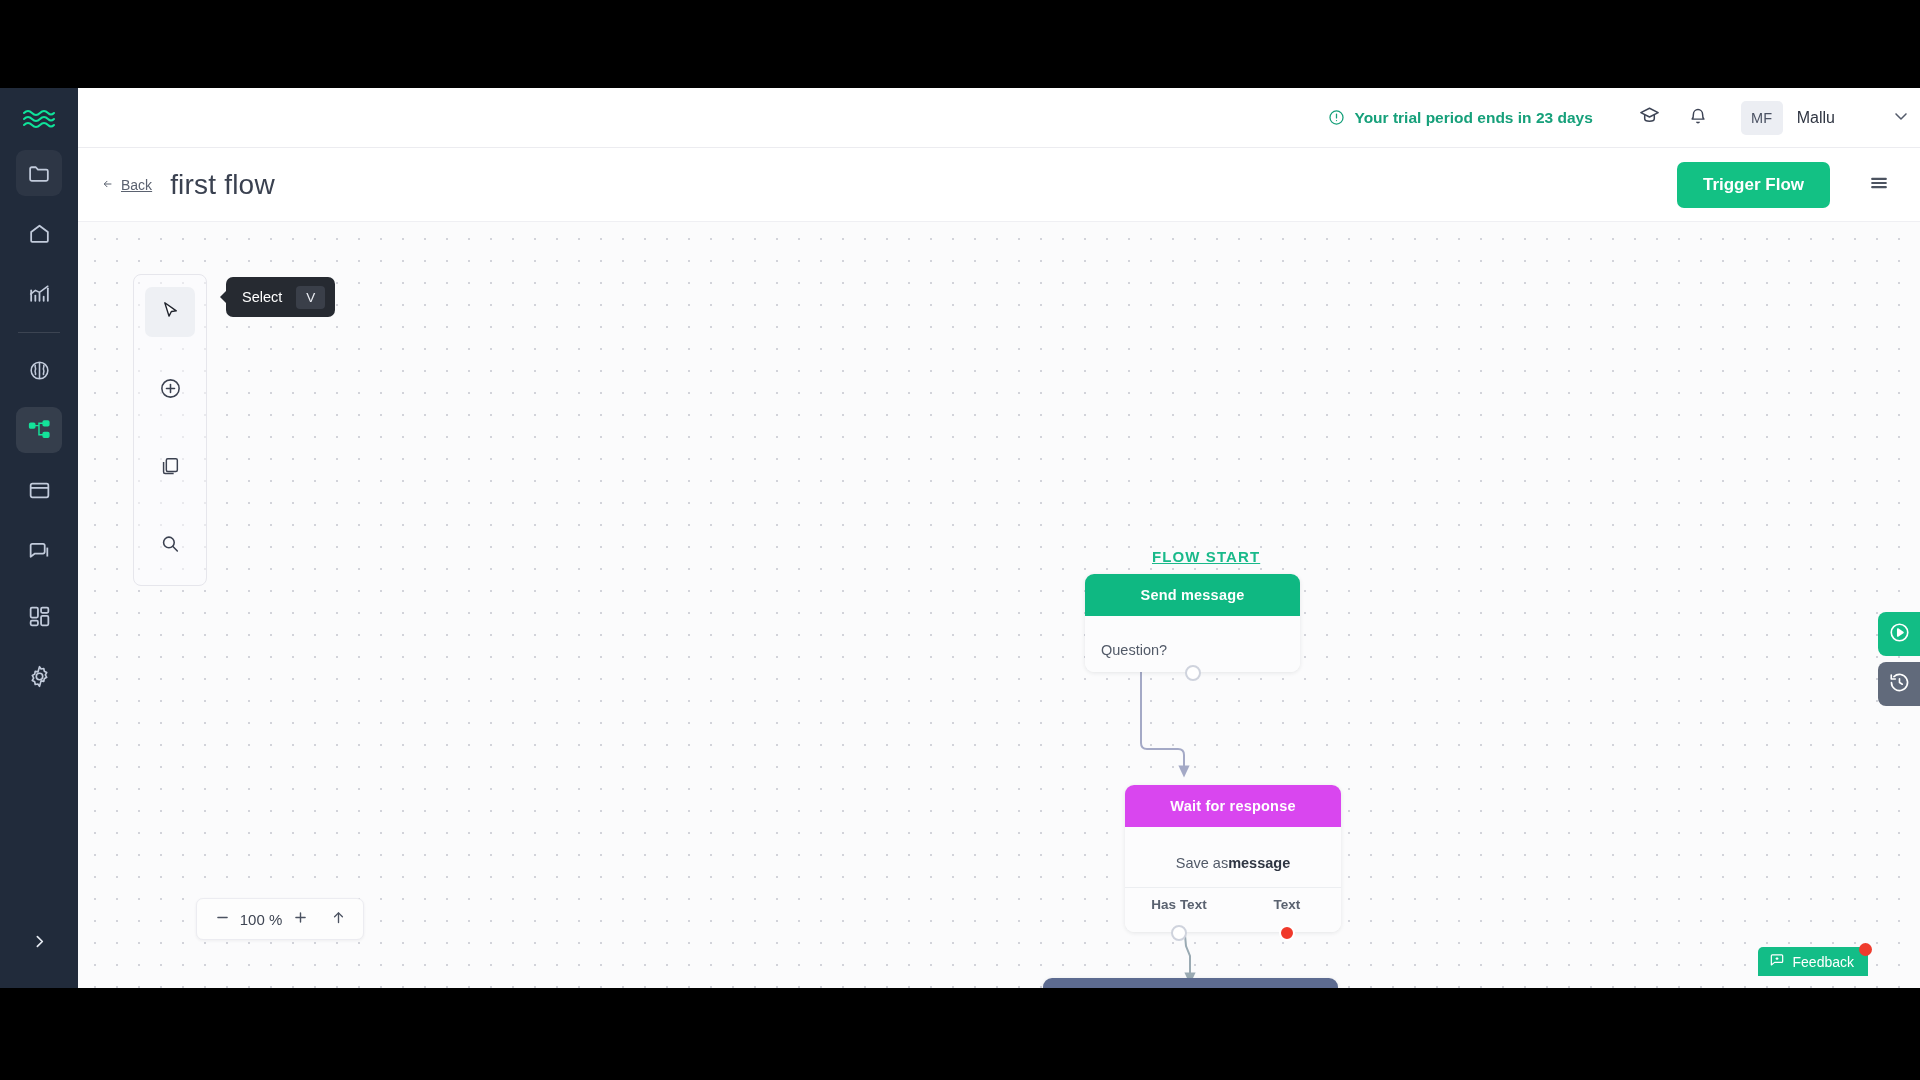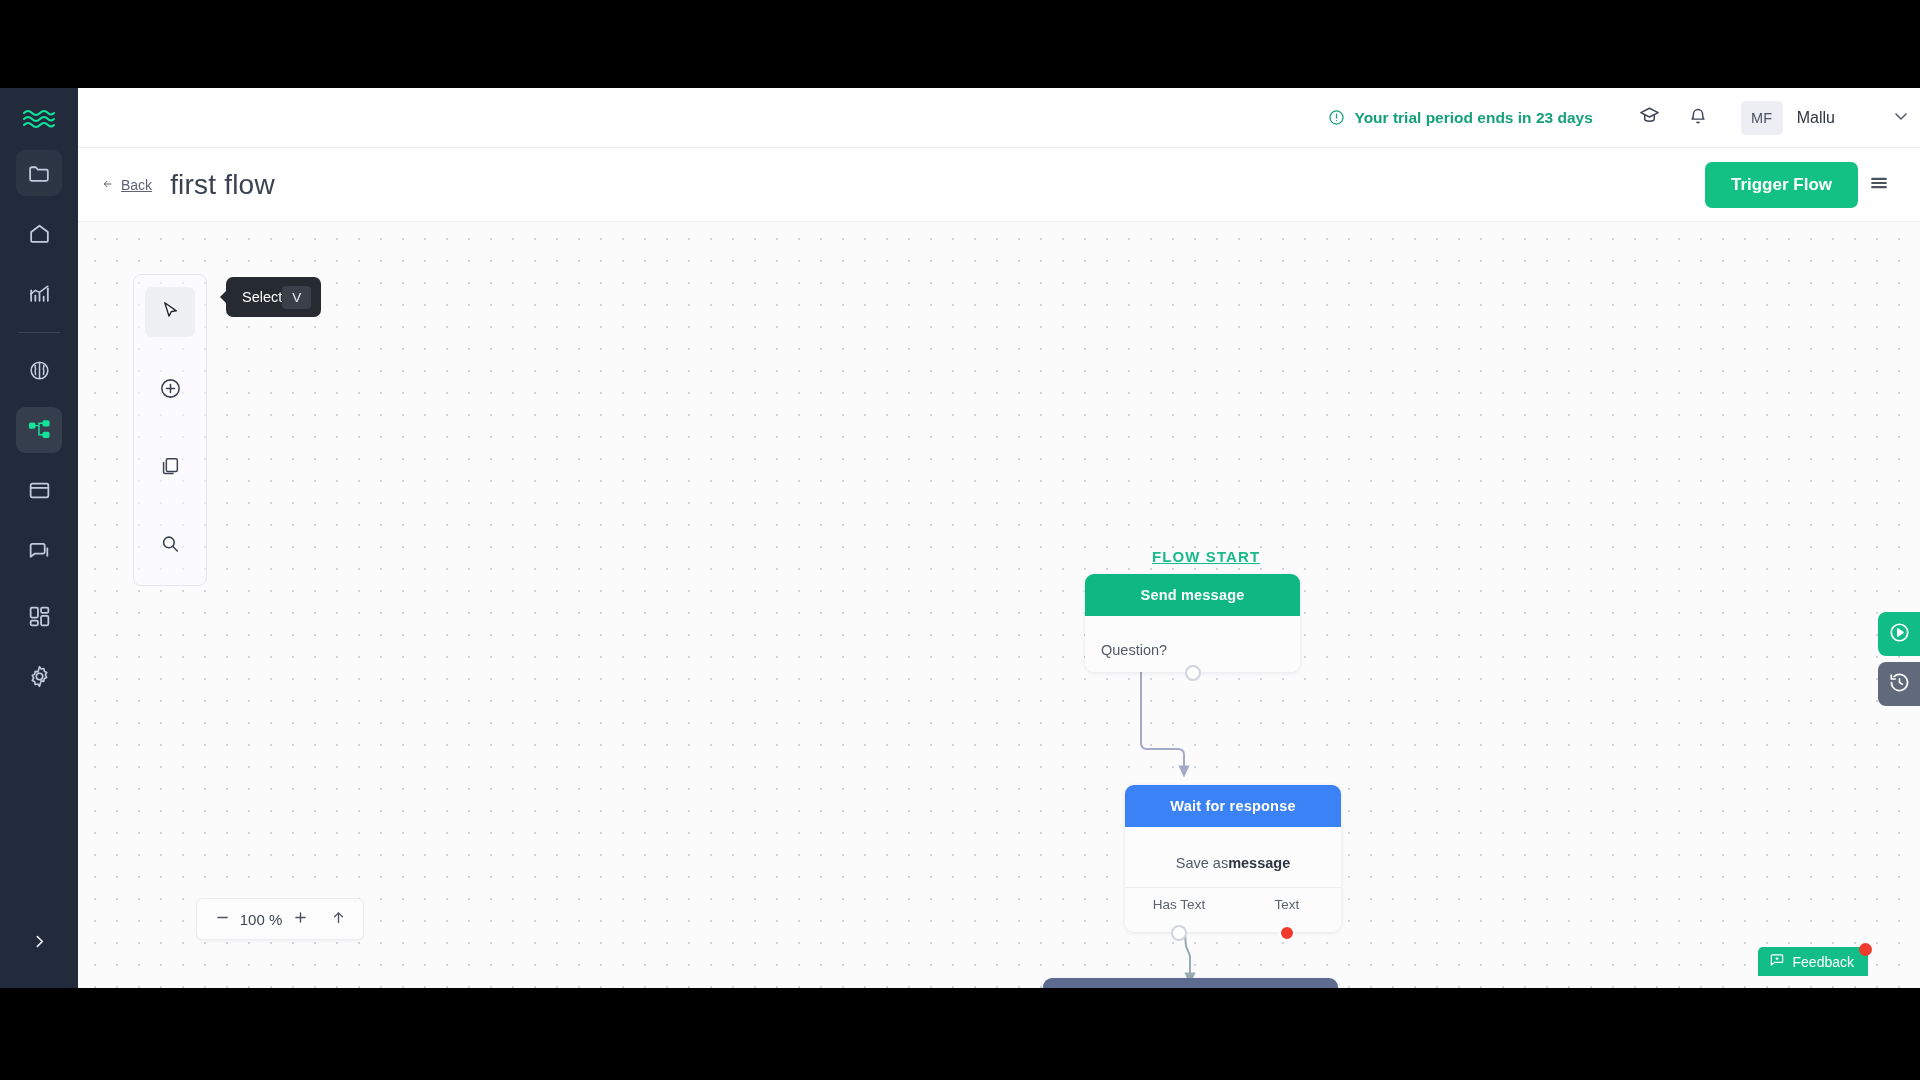--- a/index.html
+++ b/index.html
@@ -150,21 +150,21 @@
   #back .bk-label { text-decoration: underline; }
   #flow-title {
     margin-left: 18px;
     font-size: 28px;
     color: #3a4150;
     font-weight: normal;
     letter-spacing: .2px;
   }
   #header-right {
     margin-left: auto;
-    display: flex; align-items: center; gap: 4px;
+    display: flex; align-items: center; gap: 32px;
   }
   #trigger-flow {
     background: #13c184;
     color: #fff;
     border: none;
     border-radius: 7px;
     font-size: 17px;
     font-weight: bold;
     padding: 13px 26px;
     cursor: pointer;
@@ -212,20 +212,21 @@
   #tooltip {
     position: absolute;
     left: 148px; top: 55px;
     background: #262a31;
     color: #fff;
     border-radius: 7px;
     height: 40px;
     display:flex; align-items:center;
     padding: 0 10px 0 16px;
     font-size: 14.5px;
+    gap: 14px;
     white-space: nowrap;
     z-index: 40;
   }
   #tooltip:before {
     content:"";
     position:absolute;
     left:-6px; top:50%;
     transform: translateY(-50%);
     border-top:7px solid transparent;
     border-bottom:7px solid transparent;
@@ -281,20 +282,21 @@
     position: relative;
   }
   .port {
     flex: 1 1 0;
     text-align:center;
     font-size: 13.5px;
     color: #5a6270;
     padding-top: 9px;
     padding-bottom: 20px;
     position: relative;
+    font-weight: bold;
   }
   .port .dot {
     position:absolute;
     left:50%; bottom:-9px;
     transform: translateX(-50%);
     width: 16px; height: 16px;
     border-radius: 50%;
     background: #f0392b;
     border: 2px solid #fff;
     cursor: pointer;
@@ -624,21 +626,21 @@
 
       <div class="node" style="left:1007px; top:352px; width:215px;">
         <div class="node-head" style="background:#0fb882;">Send message</div>
         <div class="node-body">
           <div class="node-row" style="justify-content:flex-start; padding-left:16px; height:44px;">Question?</div>
           <div class="single-port-dot"></div>
         </div>
       </div>
 
       <div class="node" style="left:1047px; top:563px; width:216px;">
-        <div class="node-head" style="background:#3b82f6;">Wait for response</div>
+        <div class="node-head" style="background:#d946ef;">Wait for response</div>
         <div class="node-body">
           <div class="node-row">
             <span>Save as </span>
                 <b>message</b>
           </div>
           <div class="node-ports">
             <div class="port">
               <span>Has Text</span>
               <span class="dot open"></span>
             </div>

